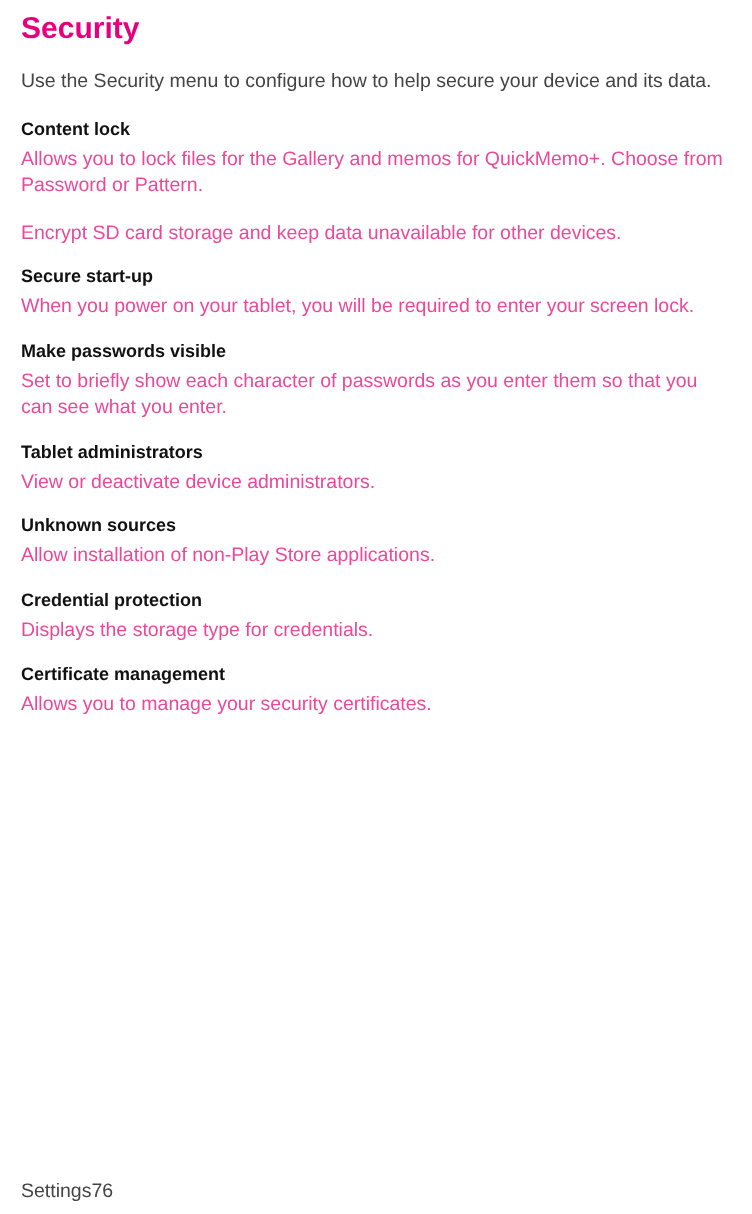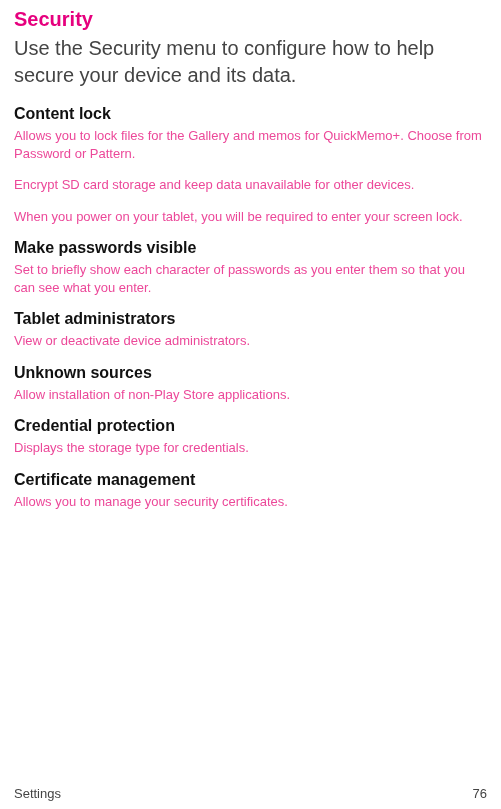--- a/index.html
+++ b/index.html
@@ -11,49 +11,48 @@
     color: #222;
     position: relative;
   }
   .page {
     padding: 8px 14px 0 14px;
   }
   .main-title {
     color: #e6007e;
     font-size: 20px;
     font-weight: 600;
-    margin-bottom: 4px;
+    margin-bottom: 14px;
   }
   .main-desc {
-    font-size: 20px;
+    font-size: 13px;
     color: #444;
     line-height: 1.35;
     margin-bottom: 16px;
   }
   .section {
     margin-bottom: 14px;
   }
   .section h2 {
-    font-size: 16px;
+    font-size: 12px;
     font-weight: 700;
     color: #111;
     margin-bottom: 4px;
   }
   .section p {
     font-size: 13px;
     color: #ec4899;
     line-height: 1.35;
   }
   .footer {
     position: absolute;
     bottom: 8px;
     left: 14px;
     right: 14px;
     display: flex;
-    justify-content: space-between;
     font-size: 13px;
     color: #444;
   }
 </style>
 </head>
 <body>
 
 <div class="page">
   <h1 class="main-title">Security</h1>
   <p class="main-desc">Use the Security menu to configure how to help secure your device and its data.</p>
@@ -61,20 +60,21 @@
   <div class="section">
     <h2>Content lock</h2>
     <p>Allows you to lock files for the Gallery and memos for QuickMemo+. Choose from Password or Pattern.</p>
   </div>
 
   <div class="section">
     <p>Encrypt SD card storage and keep data unavailable for other devices.</p>
   </div>
 
   <div class="section">
+    <h2>Secure start-up</h2>
     <p>When you power on your tablet, you will be required to enter your screen lock.</p>
   </div>
 
 
   <div class="section">
     <h2>Make passwords visible</h2>
     <p>Set to briefly show each character of passwords as you enter them so that you can see what you enter.</p>
   </div>
 
   <div class="section">

